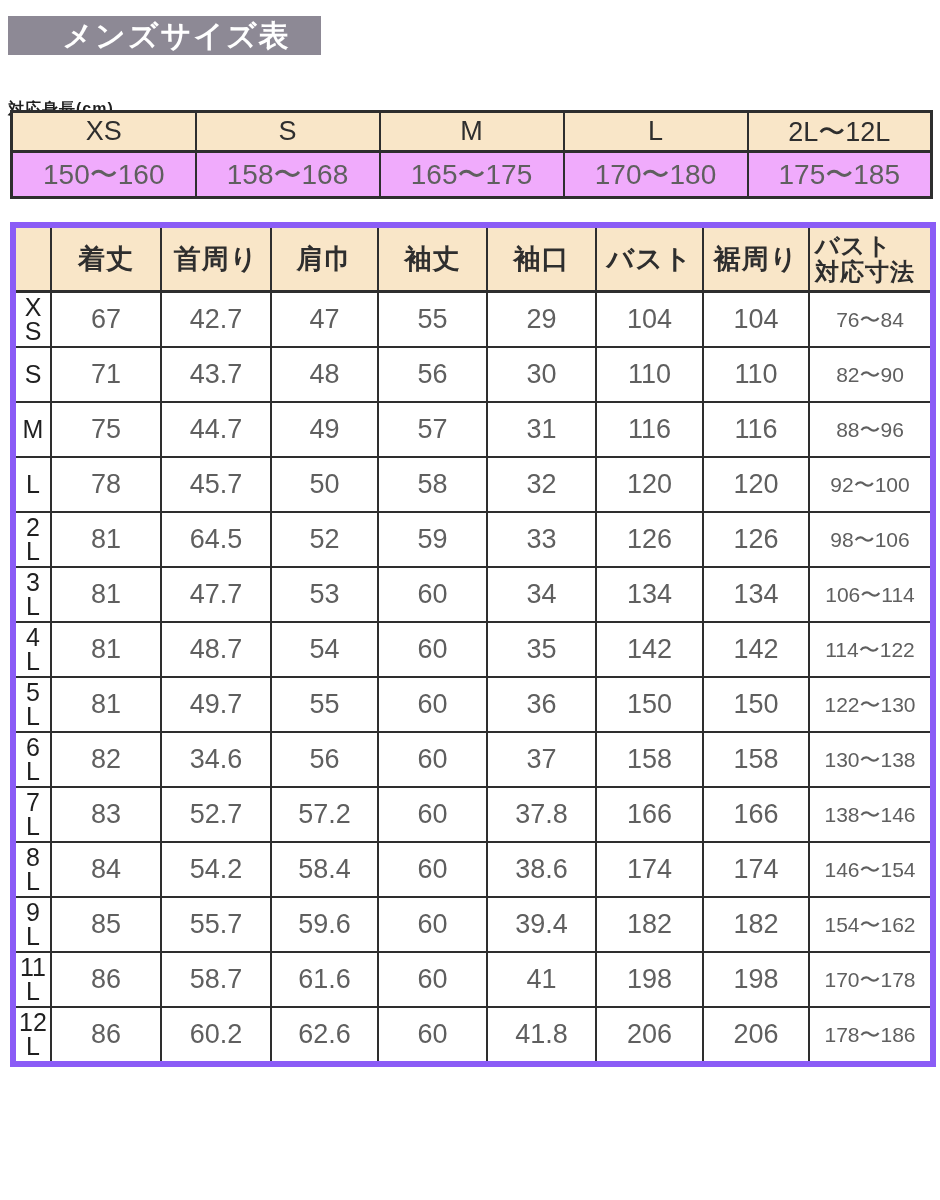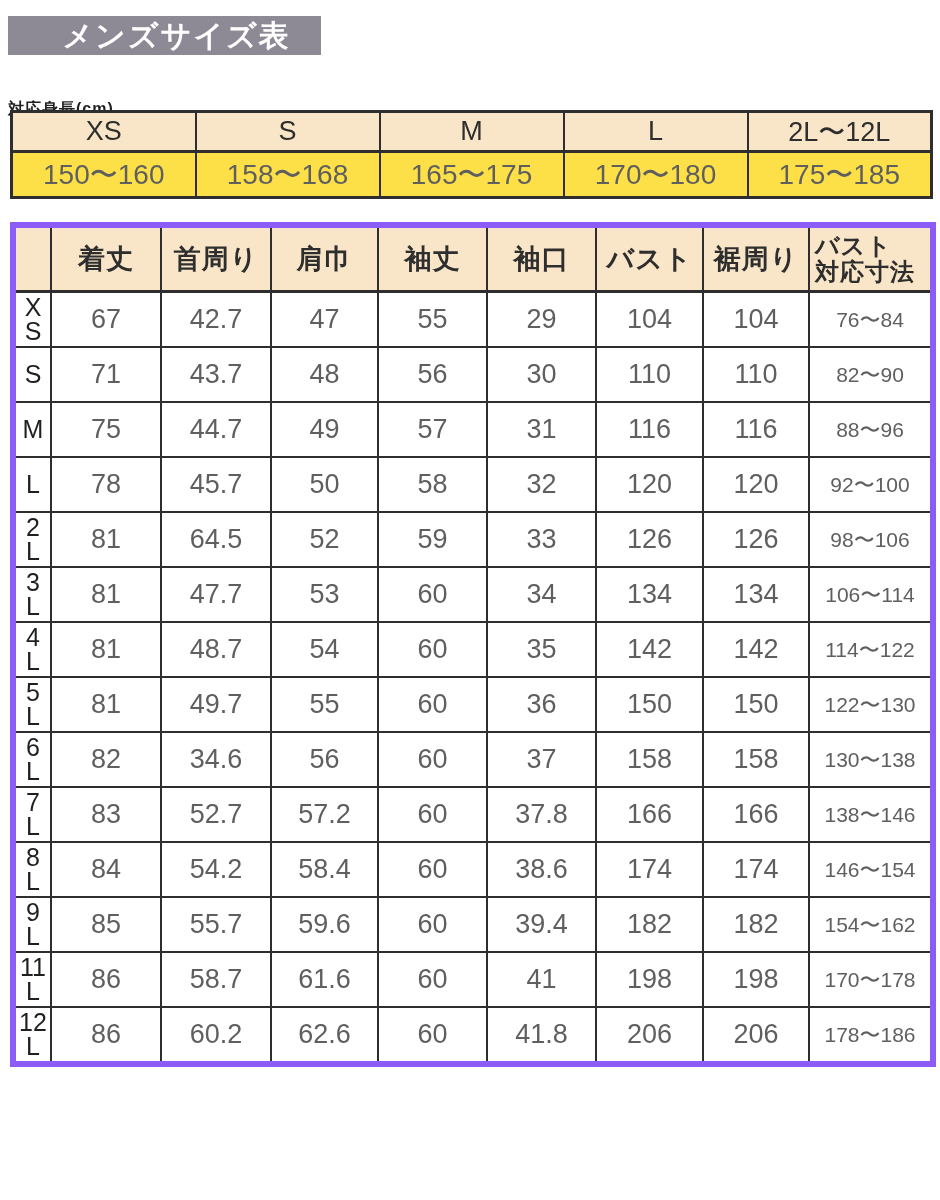--- a/index.html
+++ b/index.html
@@ -38,21 +38,21 @@
   }
   .height-table th {
     height: 37px;
     background: #f9e6c8;
     font-size: 27px; font-weight: normal; color: #2e2e2e;
     border-bottom: 3px solid #2e2e2e;
   }
   .height-table td {
     height: 43px;
     font-size: 28px; color: #5f5f5f;
-    background: #fde047;
+    background: #f0abfc;
   }
 
   
   .size-table {
     position: absolute; left: 10px; top: 222px;
     width: 920px;
     border: 6px solid #8b5cf6;
   }
   .size-table thead th {
     height: 62px;

